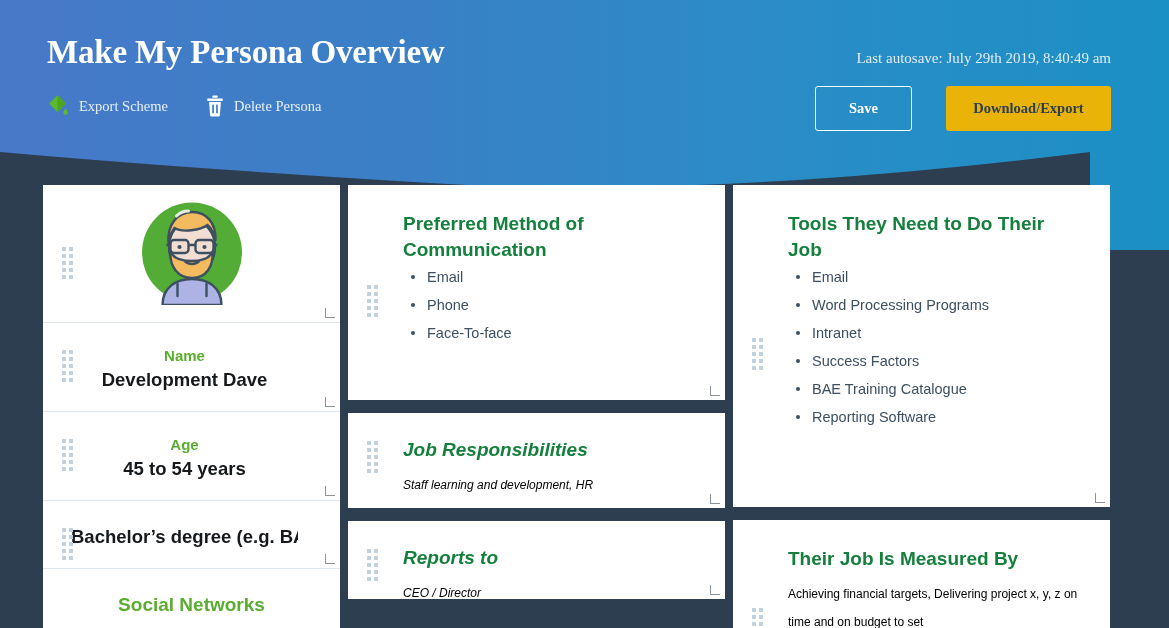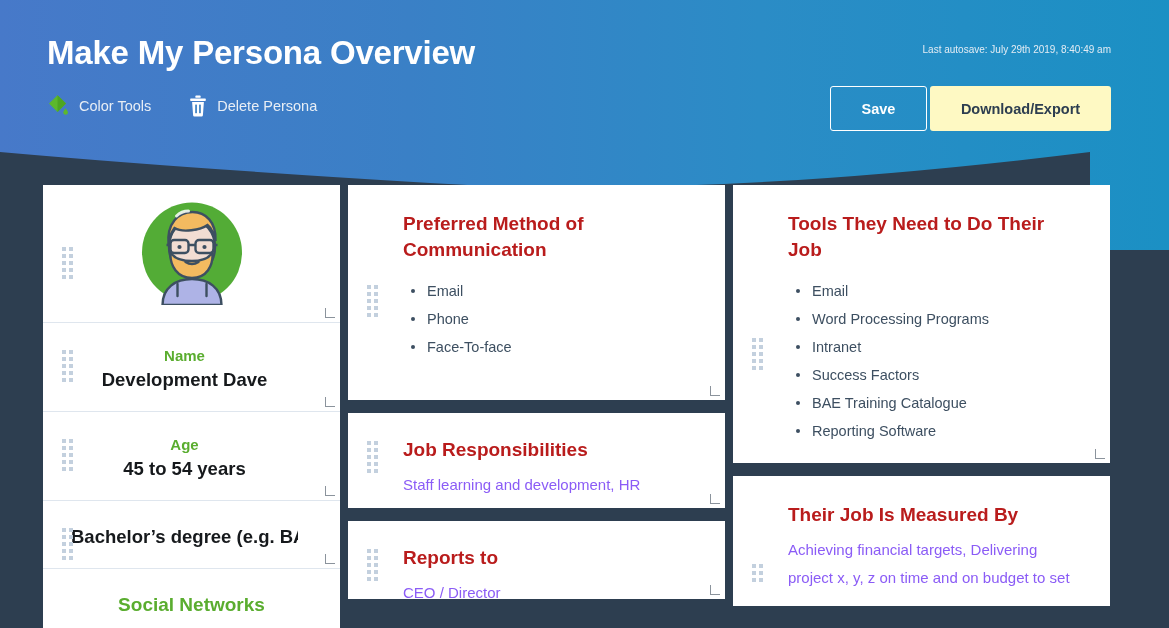--- a/index.html
+++ b/index.html
@@ -21,20 +21,21 @@
     position: absolute;
     left: 0; top: 0;
     width: 1169px; height: 300px;
     z-index: 0;
   }
   .header-content {
     position: absolute;
     left: 0; top: 0;
     width: 1169px; height: 170px;
     z-index: 3;
+    font-family: Liberation Serif, serif;
   }
   .page-title {
     position: absolute;
     left: 47px; top: 34px;
     font-size: 33px;
     font-weight: bold;
     color: #ffffff;
     letter-spacing: -0.2px;
   }
   .header-actions {
@@ -52,30 +53,30 @@
   .hdr-action .lbl {
     font-size: 14.5px;
     color: #e8eef5;
     margin-left: 10px;
   }
   .icon-paint { width: 22px; height: 24px; display: block; }
   .icon-trash { width: 18px; height: 22px; display: block; }
 
   .autosave {
     position: absolute;
-    right: 58px; top: 44px;
-    font-size: 10px;
+    right: 58px; top: 50px;
+    font-size: 15px;
     color: #e3ecf4;
     white-space: nowrap;
   }
   .btn-row {
     position: absolute;
     right: 58px; top: 86px;
     display: flex;
-    gap: 3px;
+    gap: 34px;
   }
   .btn {
     height: 45px;
     min-width: 96px;
     padding: 0 22px;
     display: flex;
     align-items: center;
     justify-content: center;
     font-size: 14.5px;
     font-weight: bold;
@@ -83,24 +84,24 @@
     cursor: pointer;
     white-space: nowrap;
   }
   .btn-save {
     border: 1.5px solid #ffffff;
     color: #ffffff;
     background: transparent;
     width: 97px;
   }
   .btn-export {
-    background: #fef9c3;
+    background: #eab308;
     color: #2d3e50;
     border: none;
-    width: 181px;
+    width: 165px;
   }
 
   
   .board {
     position: absolute;
     left: 0; top: 0;
     width: 1169px; height: 628px;
     z-index: 5;
   }
   .col { position: absolute; }
@@ -145,33 +146,33 @@
   .resize-corner::before {
     content: "";
     position: absolute;
     right: 0; bottom: 0;
     width: 9px; height: 9px;
     border-left: 1.6px solid #8b939c;
     border-bottom: 1.6px solid #8b939c;
   }
 
   .card-title {
-    color: #b91c1c;
+    color: #15803d;
     font-weight: bold;
     font-size: 19px;
     line-height: 26px;
   }
   .card-body {
-    color: #8b5cf6;
-    font-size: 15px;
+    color: #000000;
+    font-size: 12px;
     line-height: 28px;
   }
   .bullets {
     list-style: none;
-    margin-top: 14px;
+    margin-top: 0;
   }
   .bullets li {
     position: relative;
     padding-left: 24px;
     color: #3d4f61;
     font-size: 14.5px;
     line-height: 28px;
   }
   .bullets li::before {
     content: "";
@@ -206,21 +207,21 @@
     overflow: hidden;
   }
   .social-sect { padding: 25px 20px 20px 20px; text-align: center; }
   .social-title {
     color: #5aad2f;
     font-weight: bold;
     font-size: 19px;
   }
 
   .pad-card { padding: 26px 28px 24px 55px; }
-  .pad-card-sm { padding: 24px 28px 24px 55px; }
+  .pad-card-sm { padding: 24px 28px 24px 55px; font-style: italic; }
 </style>
 </head>
 <body>
 
 <div class="app">
 
   <svg class="header-bg" viewBox="0 0 1169 300" preserveAspectRatio="none">
     <defs>
       <linearGradient id="hdrGrad" x1="0" y1="0" x2="1" y2="0">
         <stop offset="0%" stop-color="#4779c9"></stop>
@@ -237,21 +238,21 @@
 
     <div class="header-actions">
       <div class="hdr-action">
         <span>
           <svg class="icon-paint" viewBox="0 0 22 24">
             <path d="M10.5 1.2 L19 9.6 L10.5 18 L2 9.6 Z" fill="#5cb82c"></path>
             <path d="M10.5 1.2 L19 9.6 L10.5 18 Z" fill="#4da522"></path>
             <path d="M18.6 14.2 c1.6 2.2 2.3 3.2 2.3 4.3 a2.3 2.3 0 0 1 -4.6 0 c0 -1.1 0.7 -2.1 2.3 -4.3 z" fill="#5cb82c"></path>
           </svg>
         </span>
-        <span class="lbl">Color Tools</span>
+        <span class="lbl">Export Scheme</span>
       </div>
       <div class="hdr-action">
         <span>
           <svg class="icon-trash" viewBox="0 0 18 22">
             <rect x="6.4" y="0.6" width="5.2" height="2.2" rx="0.6" fill="#ffffff"></rect>
             <rect x="1.2" y="3.4" width="15.6" height="2.5" rx="0.7" fill="#ffffff"></rect>
             <path d="M3.1 7.0 h11.8 l-1.0 13.2 a1.3 1.3 0 0 1 -1.3 1.2 h-7.2 a1.3 1.3 0 0 1 -1.3 -1.2 z" fill="#ffffff"></path>
             <rect x="6.2" y="9.6" width="1.7" height="8.6" fill="#3a7fc0"></rect>
             <rect x="10.1" y="9.6" width="1.7" height="8.6" fill="#3a7fc0"></rect>
           </svg>
@@ -424,21 +425,21 @@
         </div>
         <div class="card-title">Reports to</div>
         <div class="card-body" style="margin-top:8px">CEO / Director</div>
         <div class="resize-corner"></div>
       </div>
 
     </div>
 
     <div class="col col-right">
 
-      <div class="card pad-card" style="height:278px">
+      <div class="card pad-card" style="height:322px">
         <div class="drag-handle" style="top:153px">
           <i></i>
             <i></i>
             <i></i>
             <i></i>
             <i></i>
             <i></i>
             <i></i>
             <i></i>
             <i></i>

